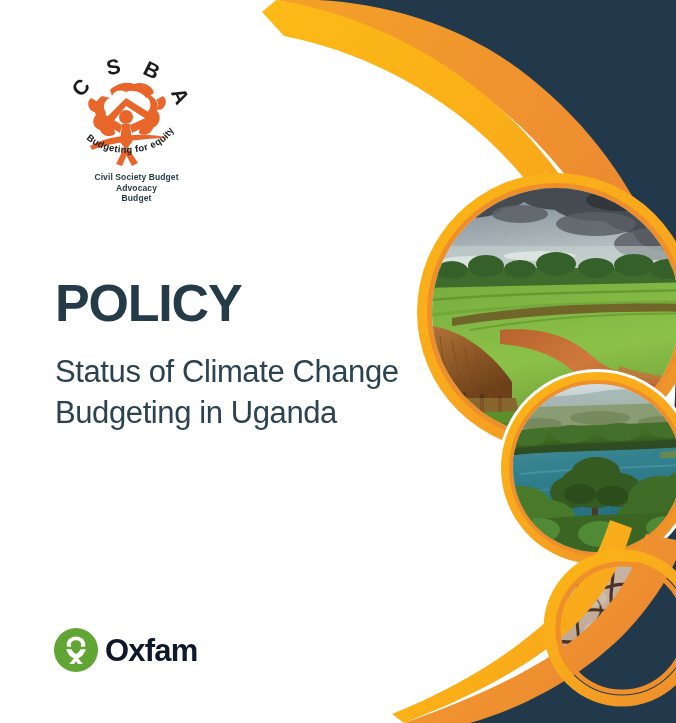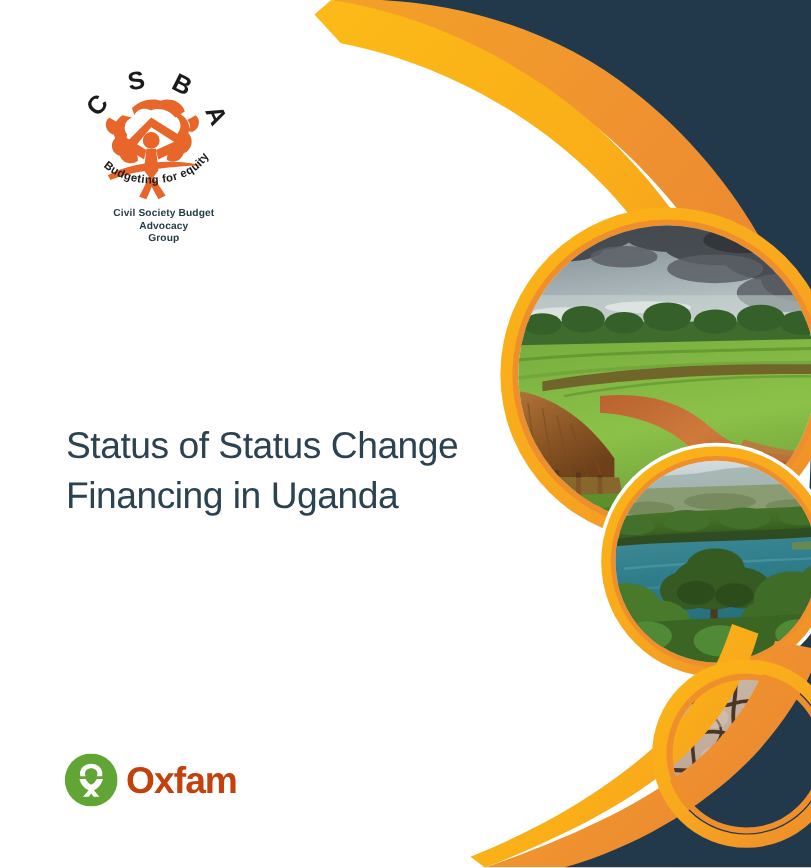--- a/index.html
+++ b/index.html
@@ -87,21 +87,21 @@
     left: 54px;
     top: 628px;
     display: flex;
     align-items: center;
     gap: 7px;
   }
   .oxfam-wordmark {
     font-size: 31px;
     font-weight: bold;
     letter-spacing: -0.8px;
-    color: #c2410c;
+    color: #0f172a;
     line-height: 1;
   }
 </style>
 </head>
 <body>
 
 <div class="cover">
 
   <svg class="artwork" viewBox="0 0 676 723" width="676" height="723" xmlns="http://www.w3.org/2000/svg">
     <defs>
@@ -462,29 +462,29 @@
 
           <path d="M28,108 C48,96 86,94 106,100 C86,100 50,104 30,112 Z" fill="#E8662A"></path>
 
           <text font-family="'Liberation Sans', sans-serif" font-size="9.5" font-weight="bold" fill="#1B1B1B" letter-spacing="0.3">
             <textPath href="#arcBottom" startOffset="6%">Budgeting for equity</textPath>
           </text>
         </svg>
       </div>
       <div class="logo-caption">
         <span>Civil Society Budget Advocacy</span><br>
-        <span>Group</span>
+        <span>Budget</span>
       </div>
     </div>
 
     <div class="title-block">
       <h1 class="main-title">
-        <br>
+        <span>POLICY</span><br>
       </h1>
-      <p class="subtitle">Status of Status Change Financing in Uganda</p>
+      <p class="subtitle">Status of Climate Change Budgeting in Uganda</p>
     </div>
 
     <div class="oxfam-block">
       <svg width="44" height="44" viewBox="0 0 44 44" xmlns="http://www.w3.org/2000/svg">
         <circle cx="22" cy="22" r="22" fill="#61A534"></circle>
         <path fill="#ffffff" d="M22,8.5 C27.2,8.5 31.3,12.1 31.3,16.6 C31.3,17.4 31.2,18.1 31.0,18.8
                  L26.6,18.8 C27.0,18.2 27.2,17.4 27.2,16.6
                  C27.2,14.1 24.9,12.2 22,12.2 C19.1,12.2 16.8,14.1 16.8,16.6
                  C16.8,17.4 17.0,18.2 17.4,18.8 L13.0,18.8
                  C12.8,18.1 12.7,17.4 12.7,16.6 C12.7,12.1 16.8,8.5 22,8.5 Z"></path>

